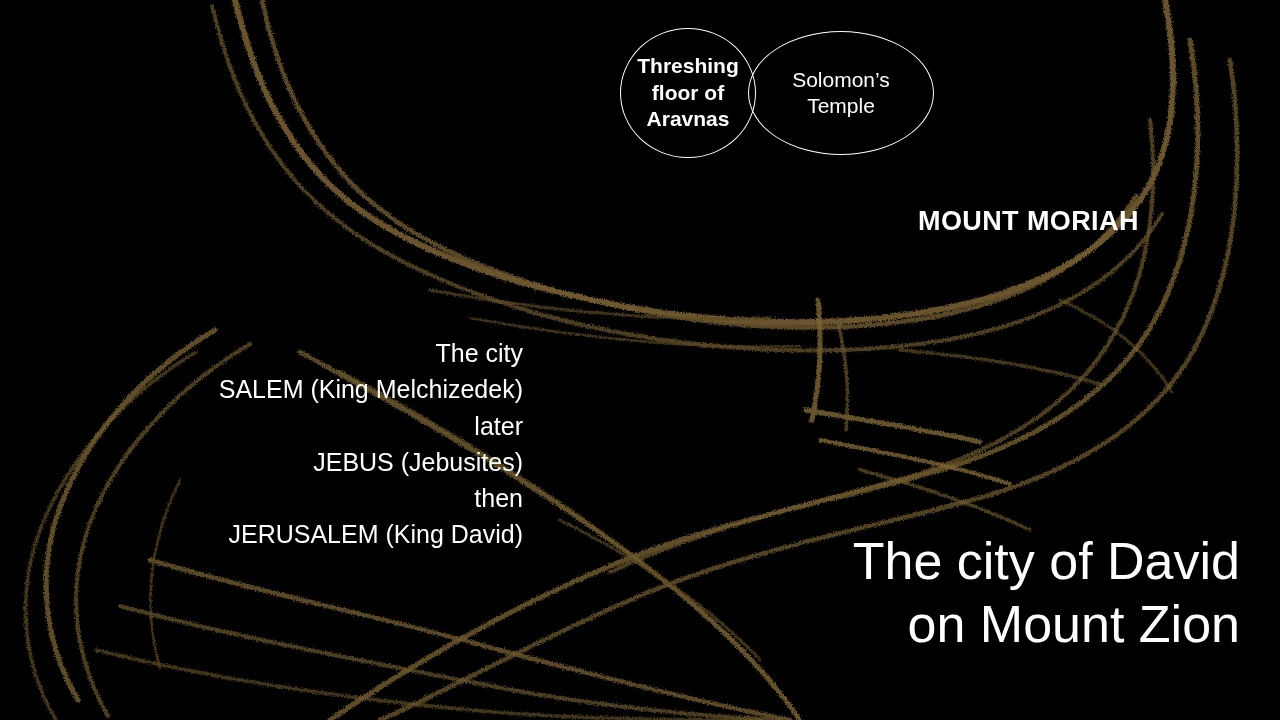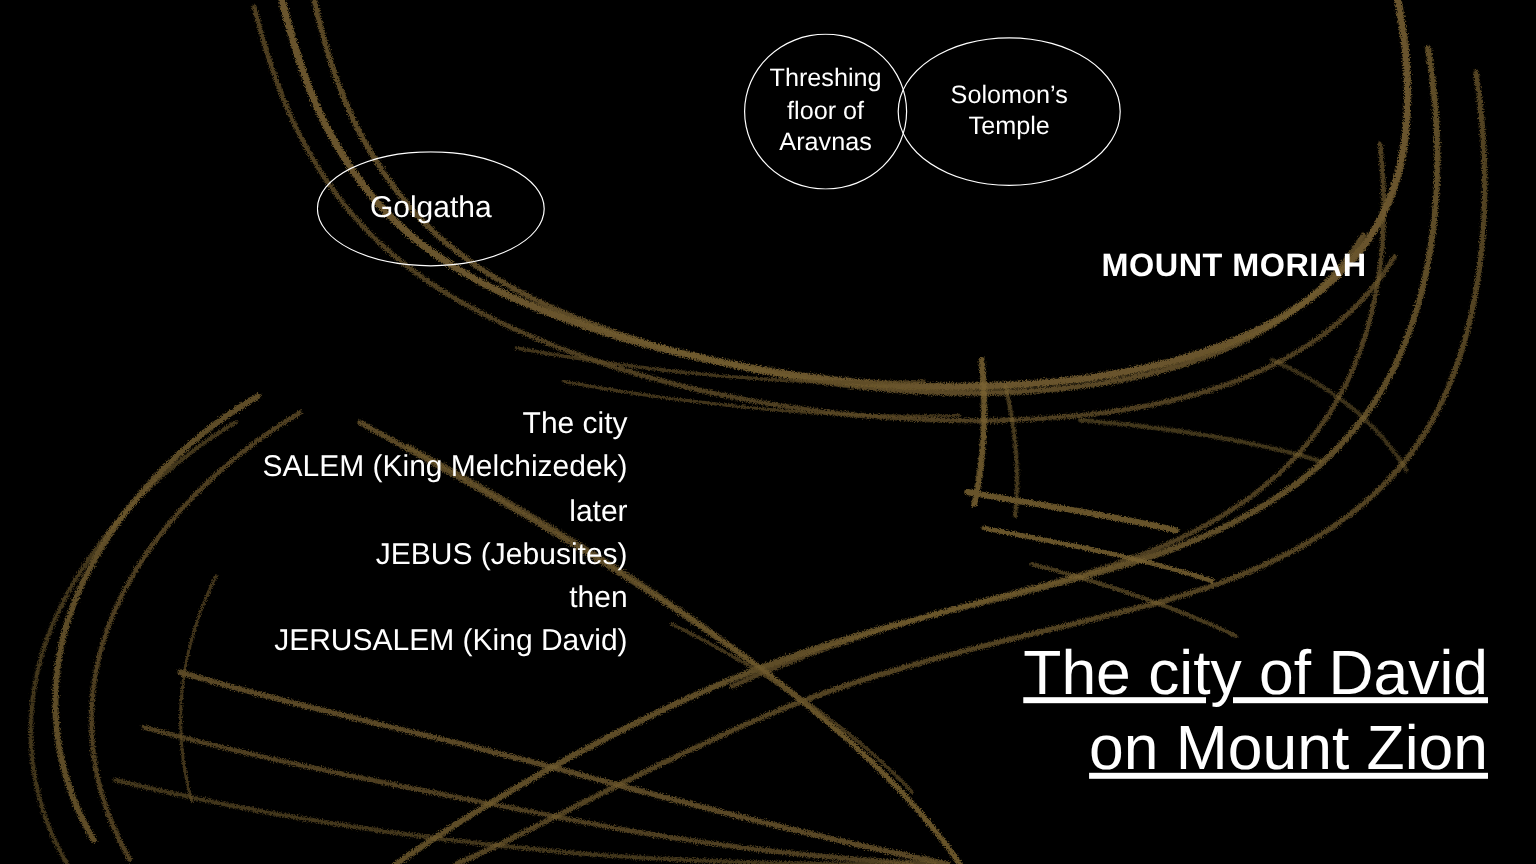--- a/index.html
+++ b/index.html
@@ -51,20 +51,21 @@
   }
   #ellipse-abraham {
     left: 456px; top: 28px;
     width: 186px; height: 130px;
     font-size: 21px;
   }
   #ellipse-threshing {
     left: 620px; top: 28px;
     width: 136px; height: 130px;
     font-size: 21px;
+    font-weight: bold;
   }
   #ellipse-solomon {
     left: 748px; top: 31px;
     width: 186px; height: 124px;
     font-size: 21px;
   }
   #label-mount-moriah {
     left: 918px; top: 206px;
     font-size: 27px;
     font-weight: bold;
@@ -83,21 +84,20 @@
     font-size: 25px;
     line-height: 1.45;
   }
   #label-title {
     left: 560px; top: 530px;
     width: 680px;
     text-align: right;
     font-size: 52px;
     line-height: 1.22;
     font-weight: 300;
-    text-decoration: underline;
   }
 </style>
 </head>
 <body>
 
 <div id="stage">
 
   <svg id="terrain" viewBox="0 0 1280 720" aria-hidden="true">
     <defs>
       <filter id="chalk">
@@ -143,23 +143,20 @@
     </g>
 
     <g filter="url(#chalk2)" fill="none" stroke="#5d4b27" stroke-linecap="round" opacity="0.7">
       <path d="M430 290 C 540 310, 660 322, 770 318" stroke-width="3"></path>
       <path d="M470 318 C 580 338, 700 350, 800 346" stroke-width="2.6"></path>
       <path d="M560 520 C 640 560, 710 606, 760 660" stroke-width="3"></path>
       <path d="M180 480 C 150 540, 142 606, 160 668" stroke-width="2.6"></path>
     </g>
   </svg>
 
-  <div class="ellipse" id="ellipse-golgatha">
-    <span>Golgatha</span>
-  </div>
 
 
   <div class="ellipse" id="ellipse-threshing">
     <span>Threshing
 floor of
 Aravnas</span>
   </div>
 
   <div class="ellipse" id="ellipse-solomon">
     <span>Solomon’s

